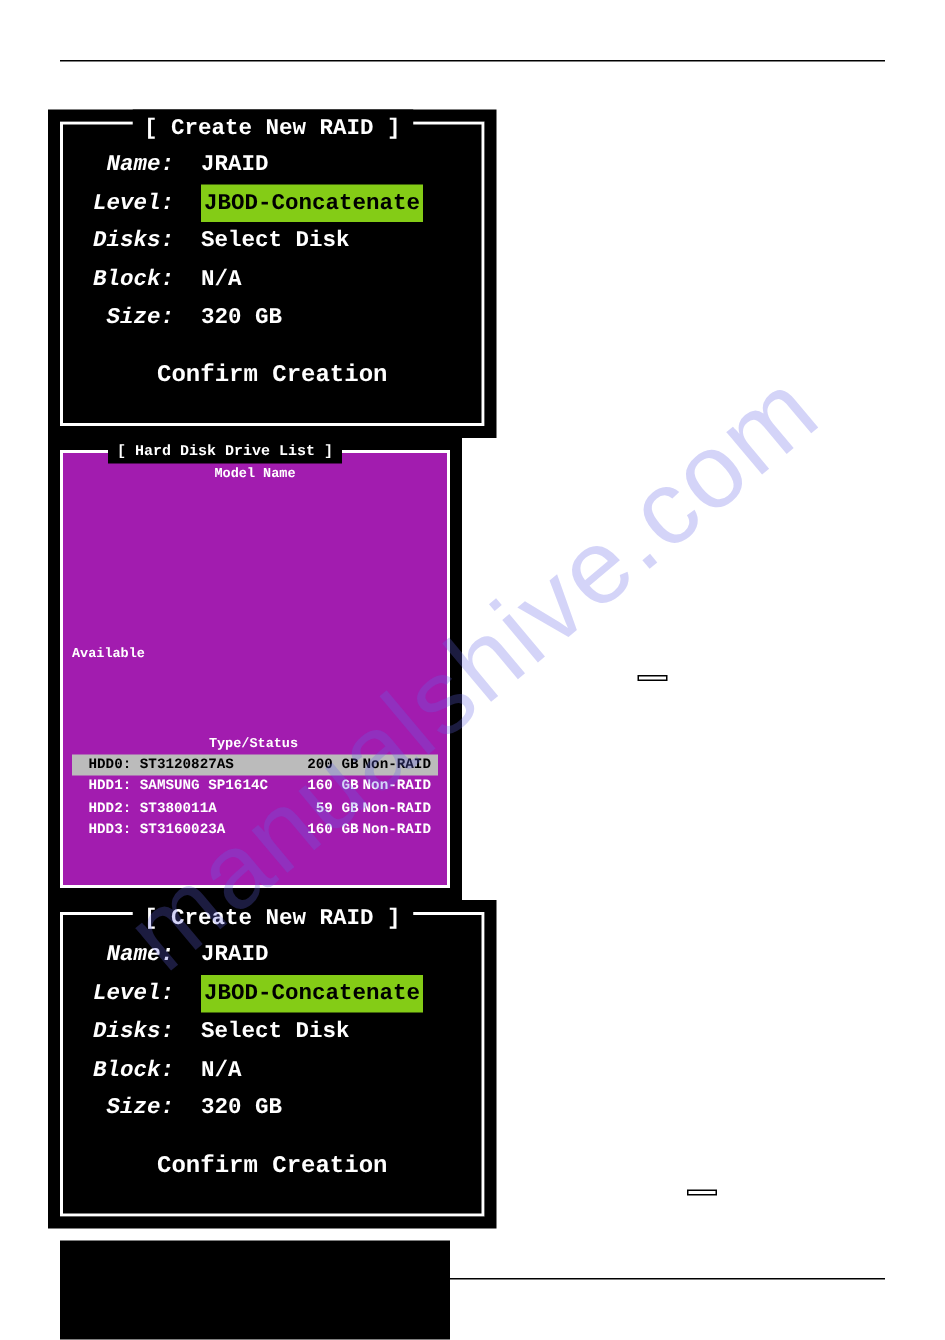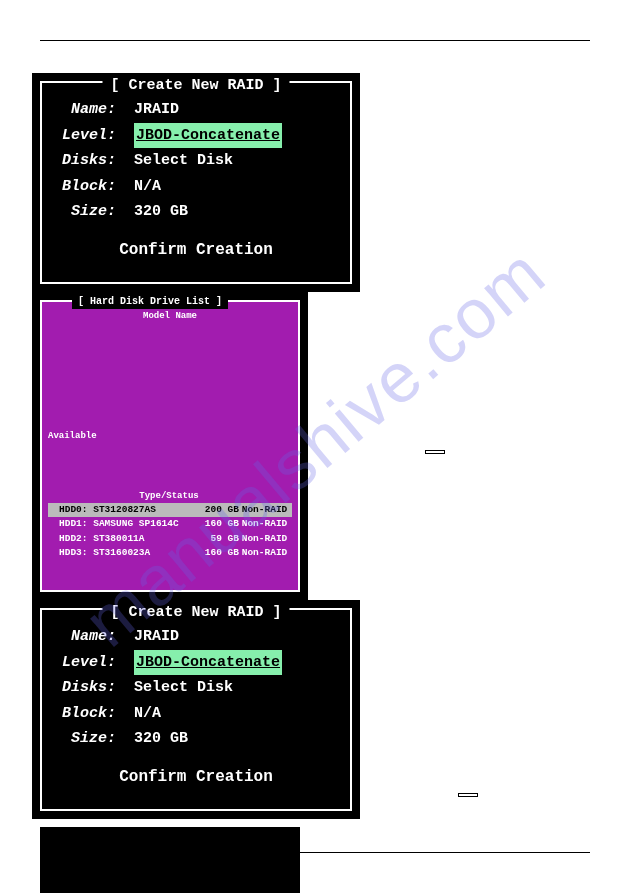--- a/index.html
+++ b/index.html
@@ -16,21 +16,21 @@
       margin: 0 0 40px 0;
     }
     .bottom-divider {
       border-top: 1px solid #000;
       position: absolute;
       bottom: 40px;
       left: 40px;
       right: 40px;
     }
     .raid-panel {
-      width: 312px;
+      width: 283px;
       background: #000;
       color: #fff;
       font-family: 'Courier New', monospace;
       font-weight: bold;
       padding: 14px 12px 18px 12px;
       border: 2px solid #fff;
       outline: 8px solid #000;
       position: relative;
       margin-bottom: 16px;
       font-size: 15px;
@@ -42,21 +42,21 @@
       left: 50%;
       transform: translateX(-50%);
       background: #000;
       padding: 0 8px;
       font-size: 15px;
       white-space: nowrap;
     }
     .raid-row { display: flex; }
     .raid-label { text-align: right; width: 62px; margin-right: 18px; font-style: italic; }
     .raid-val {}
-    .highlight { background: #86efac; color: #000; padding: 0 2px; text-decoration: underline; }
+    .highlight { background: #84cc16; color: #000; padding: 0 2px; }
     .confirm { text-align: center; margin-top: 12px; font-size: 16px; }
     .hdd-panel {
       width: 260px;
       background: #a21caf;
       color: #fff;
       font-family: 'Courier New', monospace;
       font-weight: bold;
       font-size: 10px;
       padding: 8px 6px 30px 6px;
       border: 2px solid #fff;

